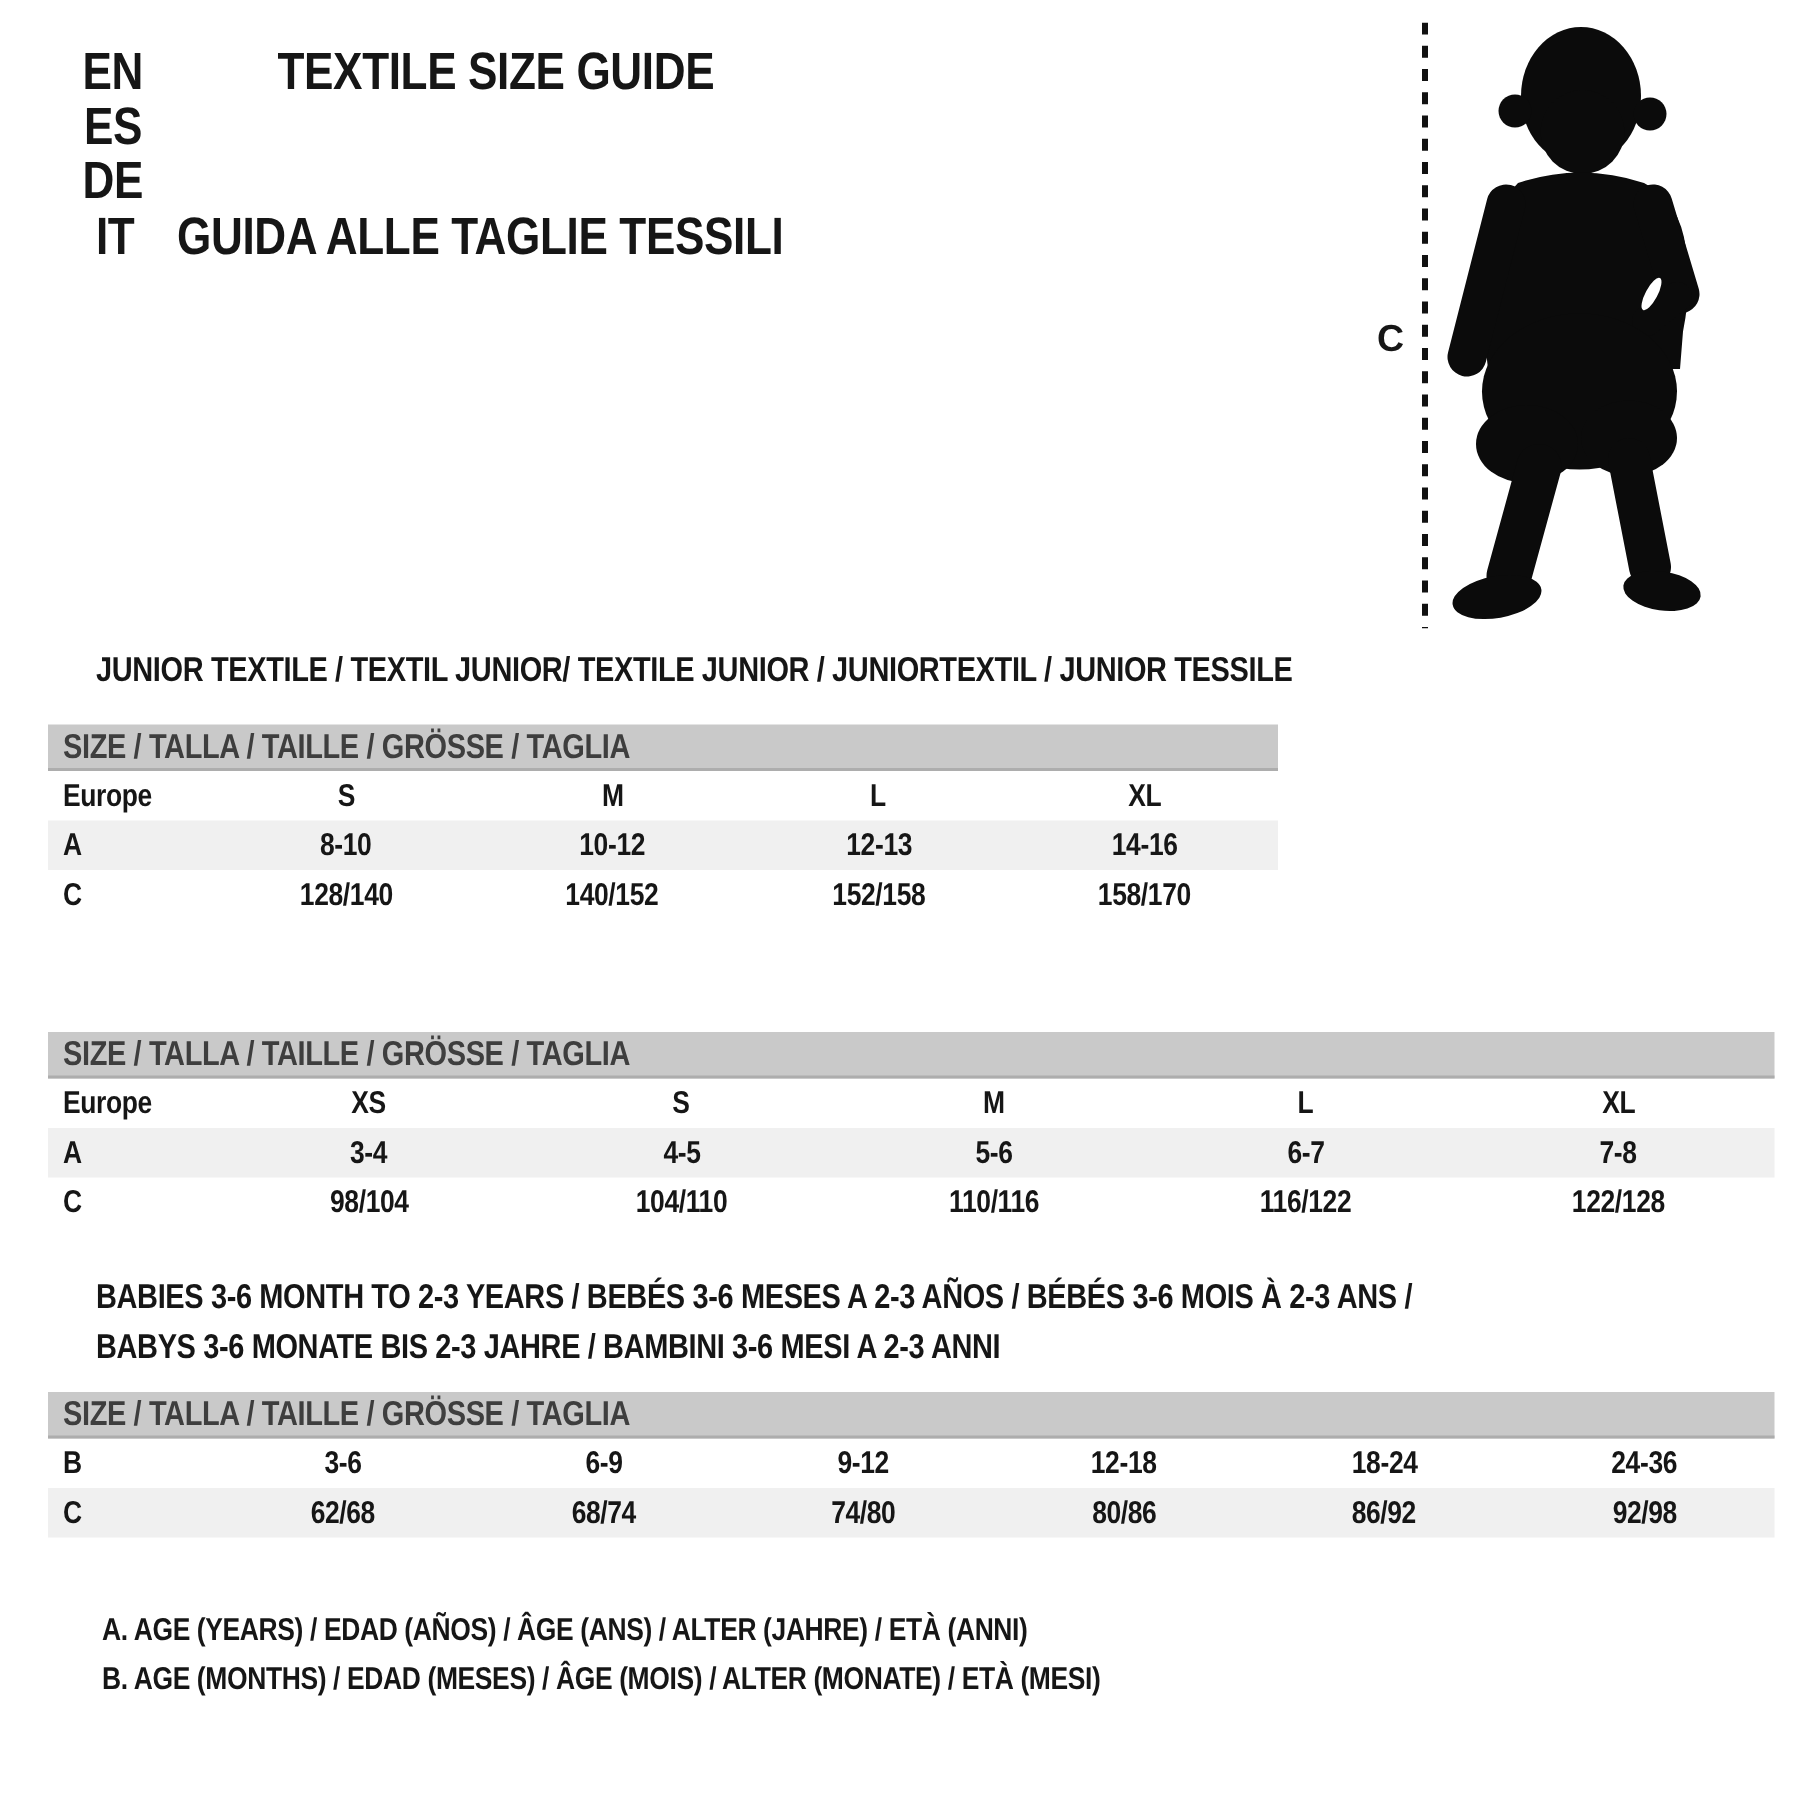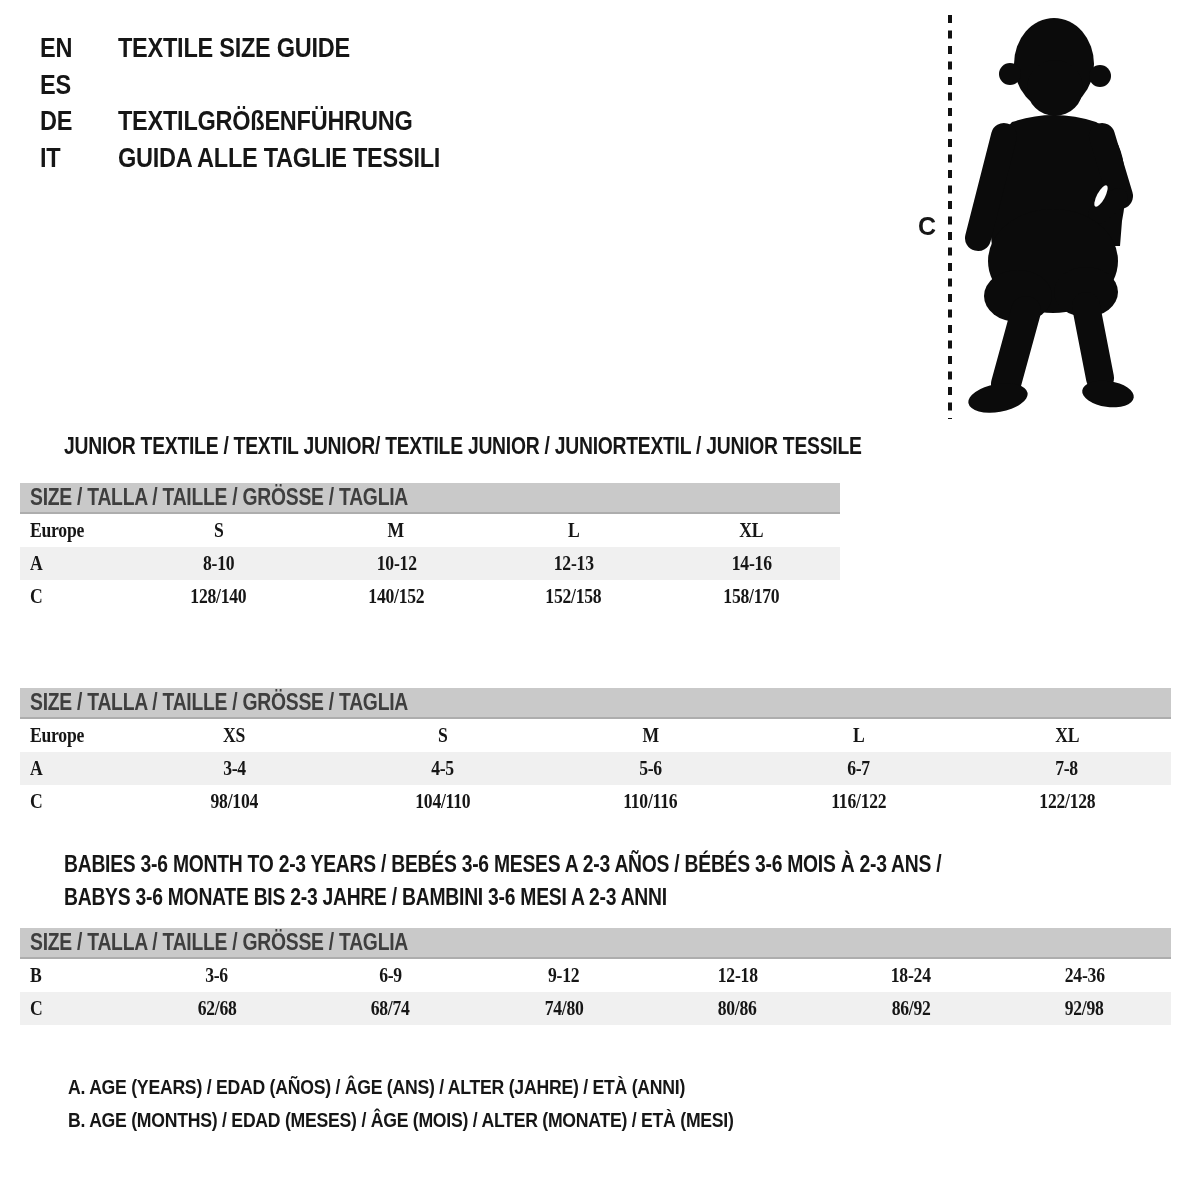--- a/index.html
+++ b/index.html
@@ -6,37 +6,37 @@
   body{font-family:"Liberation Sans",sans-serif;background:#ffffff;}
   #canvas{position:relative;width:1200px;height:1200px;background:#ffffff;overflow:hidden;
           color:#161616;font-weight:bold;letter-spacing:-0.3px;}
   .abs{position:absolute;}
 
   
   .sx{display:inline-block;transform:scaleX(0.84);transform-origin:0 50%;white-space:nowrap;}
   .sxc{display:inline-block;transform:scaleX(0.84);transform-origin:50% 50%;white-space:nowrap;}
 
   
-  .lang-block{position:absolute;left:40px;top:30px;font-size:28px;}
+  .lang-block{position:absolute;left:40px;top:30px;font-size:35px;text-align:center;}
   .lang-row{display:flex;height:36.6px;align-items:center;}
   .lang-code{width:78px;}
   .lang-label{flex:1;}
 
   
   .c-label{position:absolute;left:918px;top:212px;font-size:25px;}
 
   
   .sec-title{position:absolute;left:40px;font-size:23px;height:26px;margin-left:24px;}
   .sub-a{font-size:14px;position:relative;top:3px;letter-spacing:0;}
 
   
-  .sec-table{position:absolute;left:20px;}
+  .sec-table{position:absolute;left:32px;}
   .size-bar{background:#c9c9c9;height:29px;border-bottom:2px solid #adadad;
             display:flex;align-items:center;padding-left:10px;color:#3e3e3e;font-size:23px;}
-  .trow{display:flex;height:33px;align-items:center;font-size:21px;font-family:Liberation Serif, serif;}
+  .trow{display:flex;height:33px;align-items:center;font-size:21px;}
   .trow.shade{background:#f0f0f0;}
   .lcell{width:110px;padding-left:10px;box-sizing:border-box;text-align:left;}
   .vcell{flex:1;text-align:center;}
 
   
   .legend{position:absolute;left:40px;top:1070px;font-size:21px;margin-left:28px;}
   .legend-line{height:33px;display:flex;align-items:center;}
 </style>
 </head>
 <body>
@@ -46,21 +46,20 @@
   <div class="lang-block">
     <div class="lang-row">
       <div class="lang-code"><span class="sx">EN</span></div>
       <div class="lang-label"><span class="sx">TEXTILE SIZE GUIDE</span></div>
     </div>
     <div class="lang-row">
       <div class="lang-code"><span class="sx">ES</span></div>
     </div>
     <div class="lang-row">
       <div class="lang-code"><span class="sx">DE</span></div>
-      <div class="lang-label"><span class="sx">TEXTILGRÖßENFÜHRUNG</span></div>
     </div>
     <div class="lang-row">
       <div class="lang-code"><span class="sx">IT</span></div>
       <div class="lang-label"><span class="sx">GUIDA ALLE TAGLIE TESSILI</span></div>
     </div>
   </div>
 
   <svg class="abs" style="left:946px;top:15px;" width="8" height="404">
     <line x1="4" y1="0" x2="4" y2="404" stroke="#111111" stroke-width="4" stroke-dasharray="8 7.5"></line>
   </svg>

